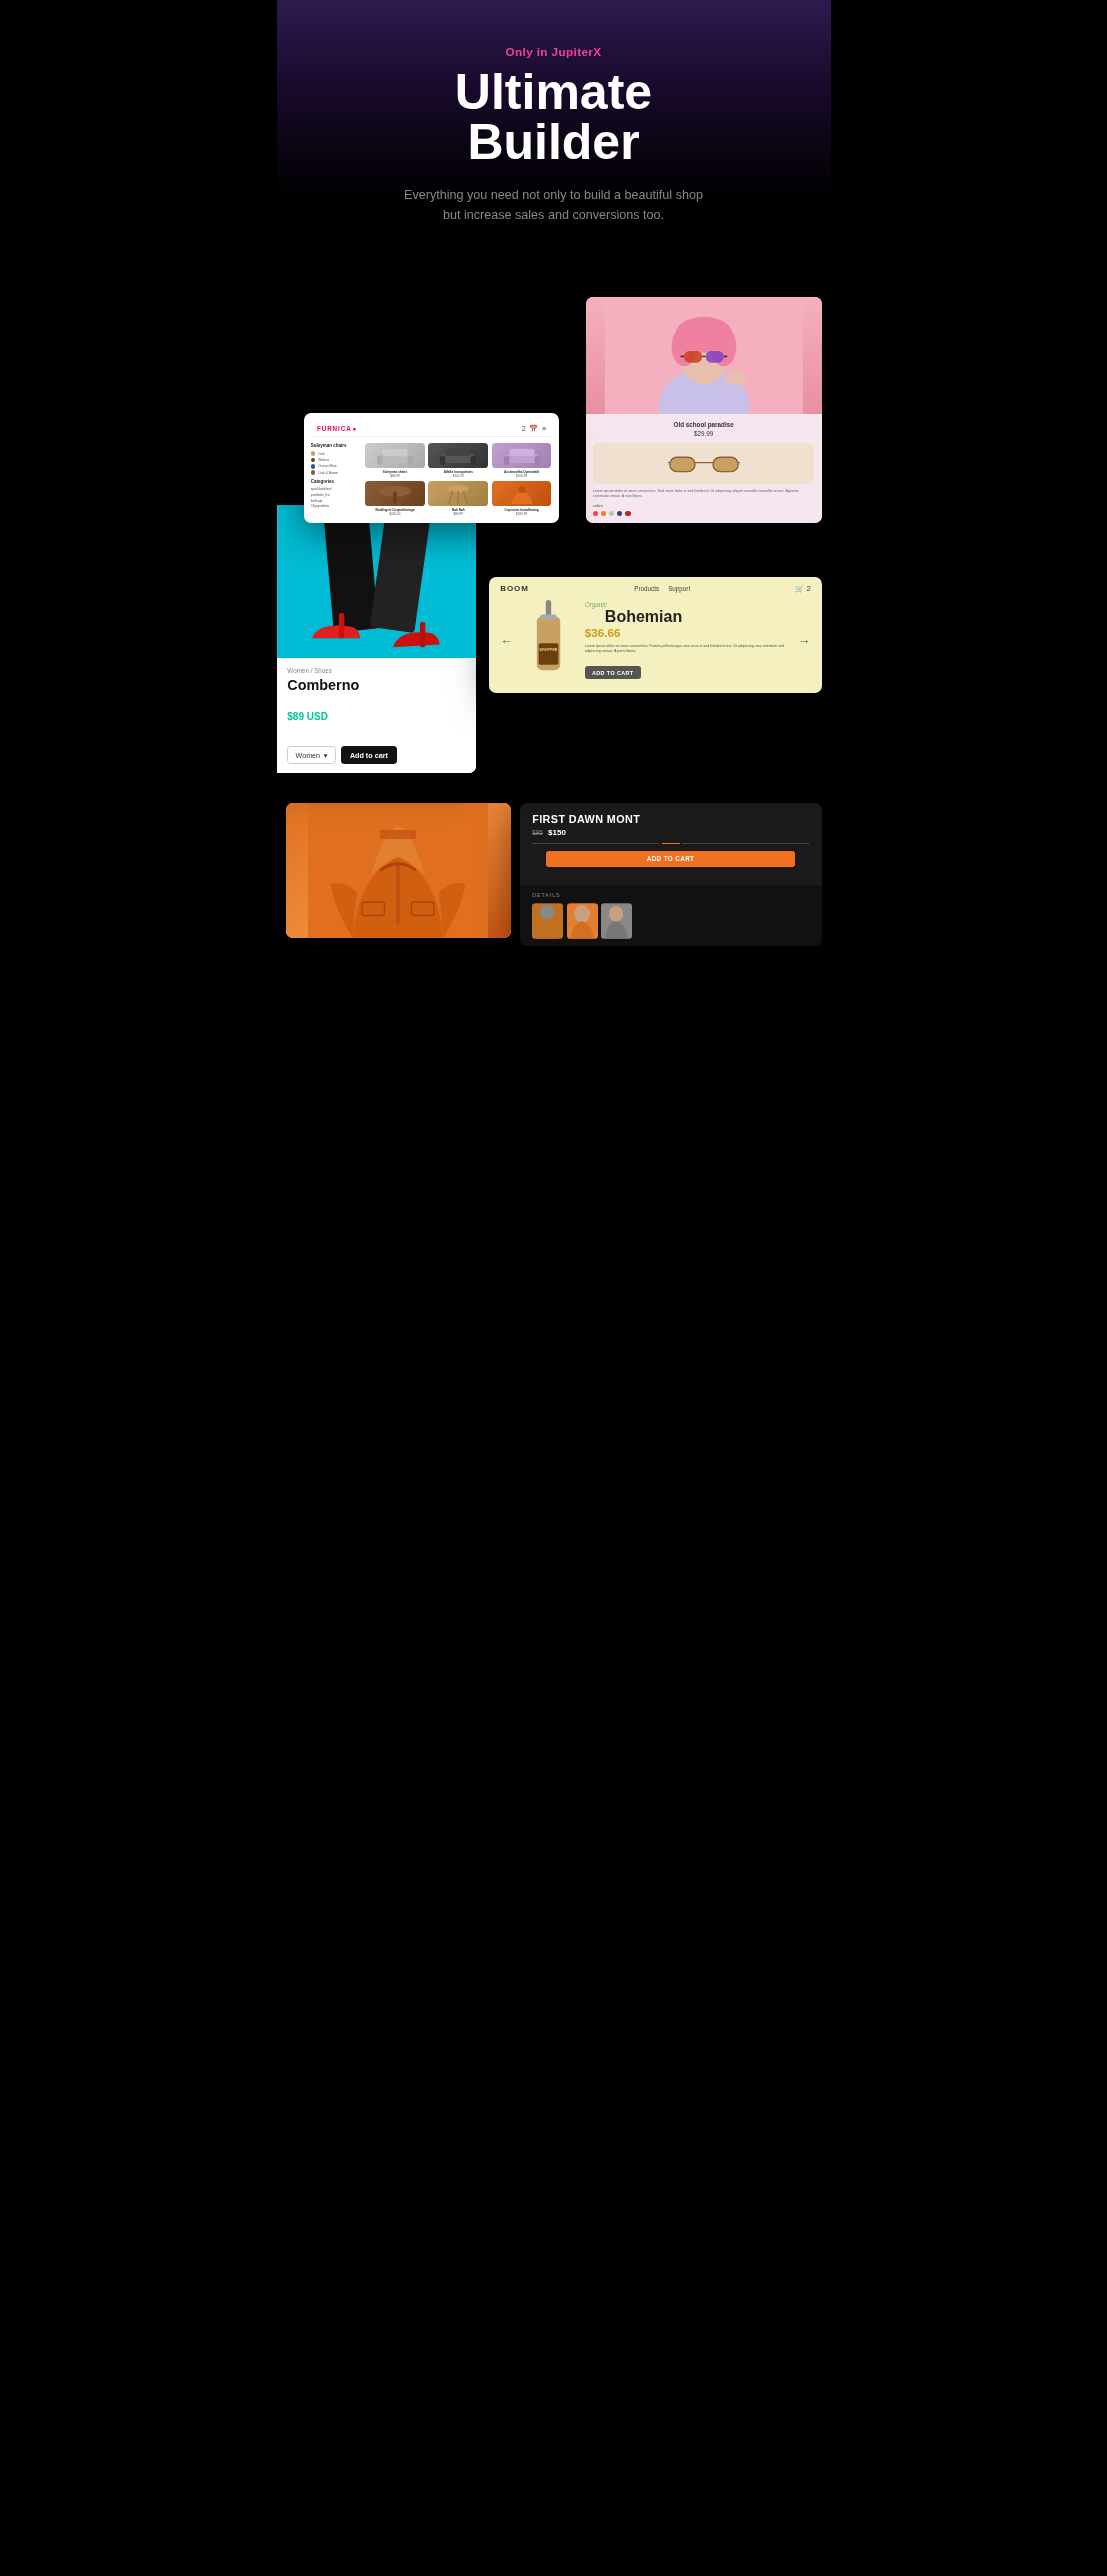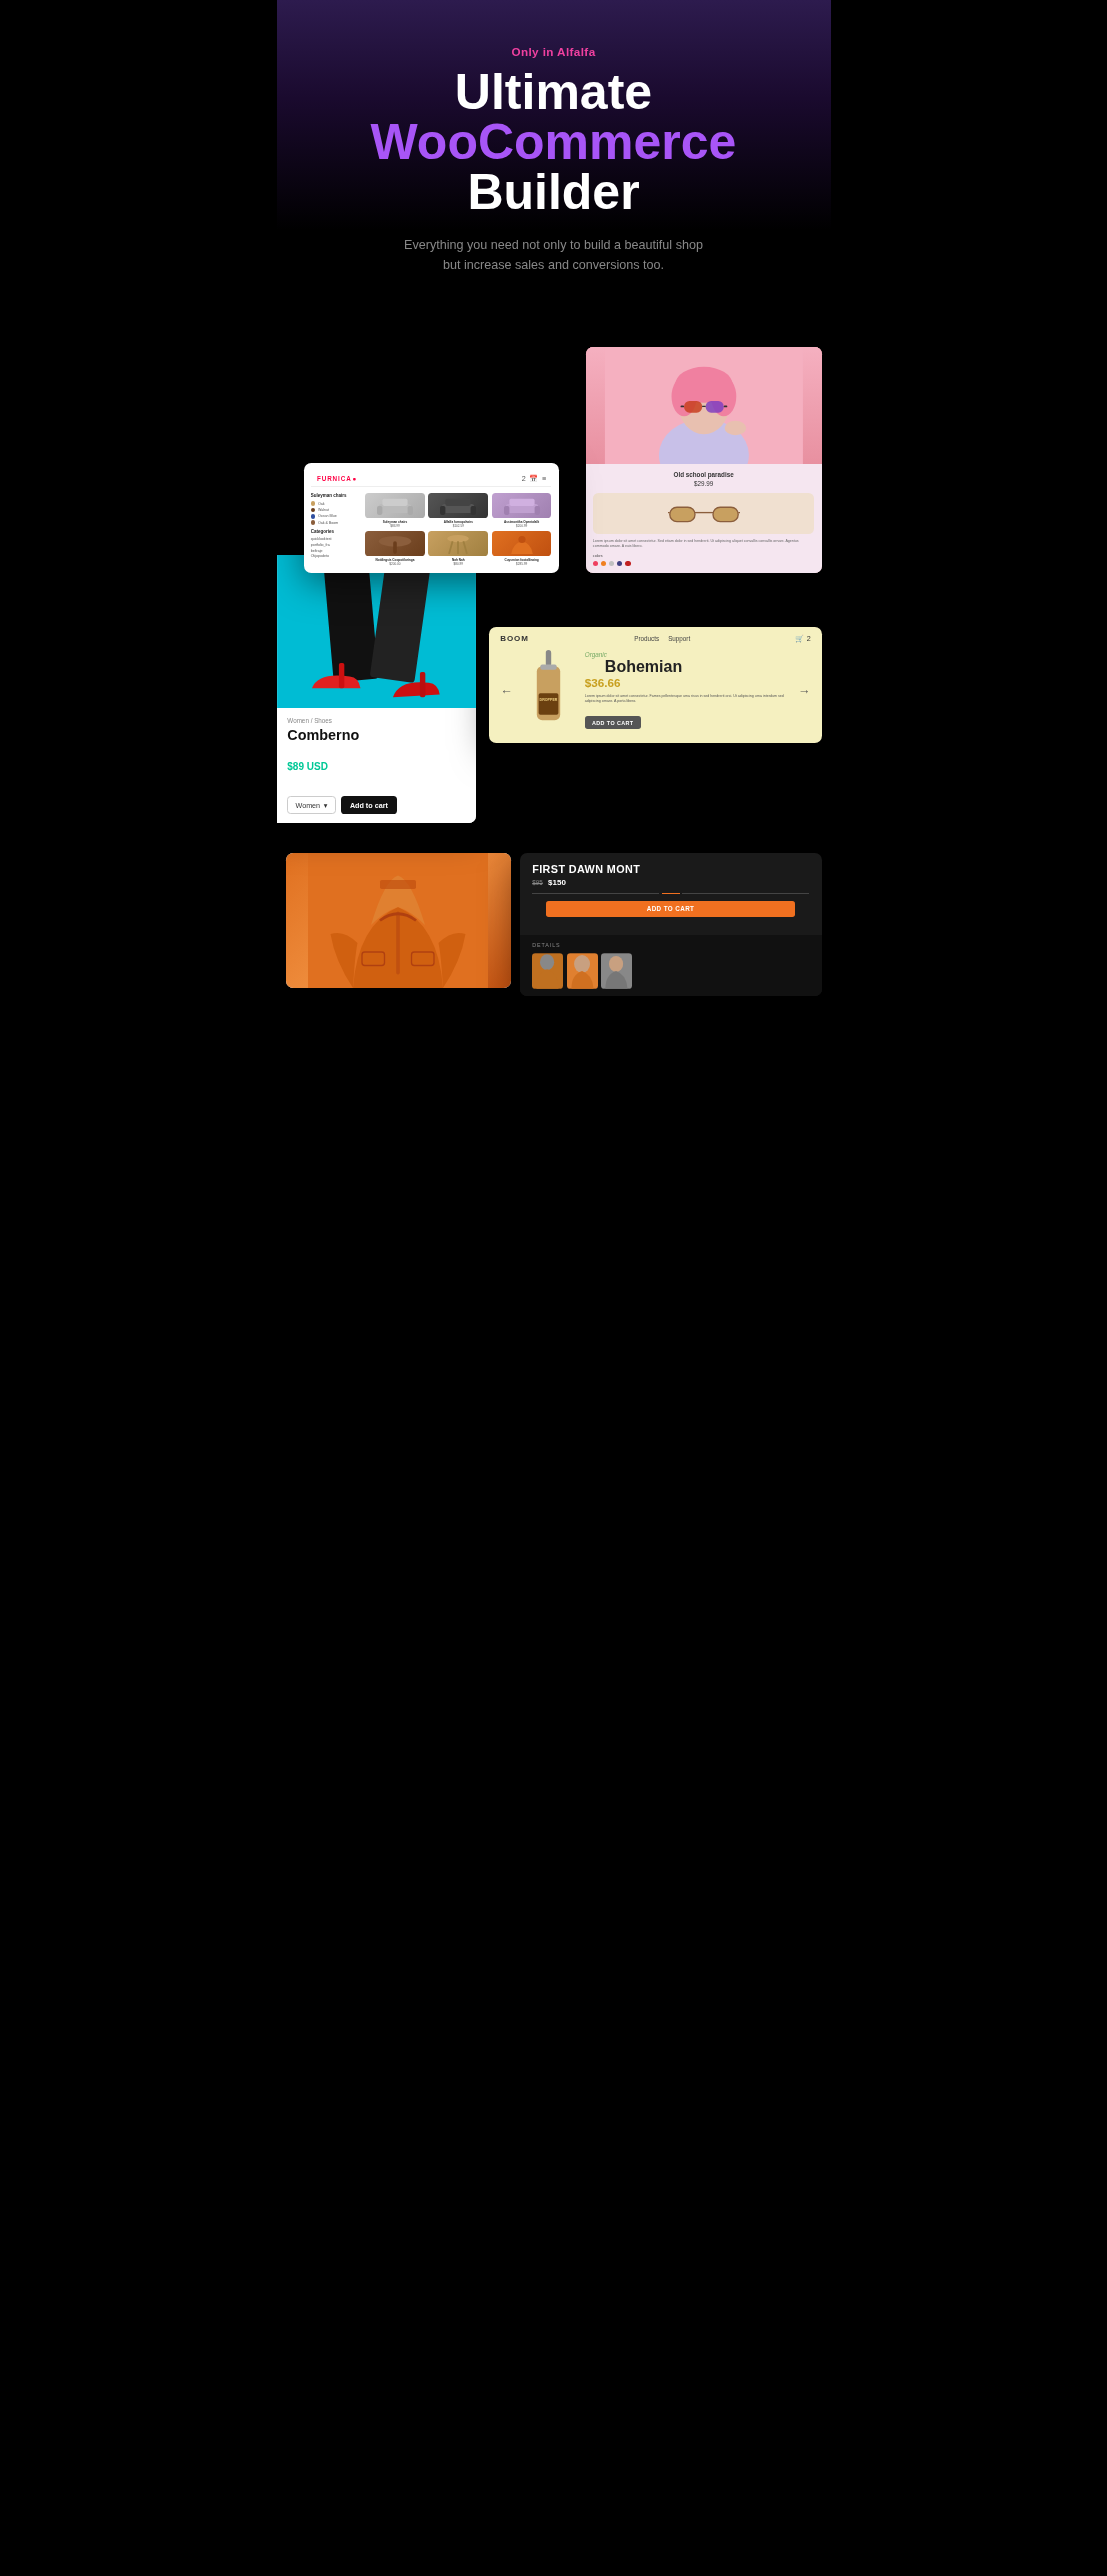--- a/index.html
+++ b/index.html
@@ -552,23 +552,22 @@
     
     .bottom-space {
       height: 36px;
       background: #000;
     }
   </style>
 </head>
 <body>
 
 <div class="hero">
-  <div class="hero-badge">Only in Alfalfa</div>
+  <div class="hero-badge">Only in JupiterX</div>
   <span class="hero-title-line1">Ultimate</span>
-  <span class="hero-title-line2">WooCommerce</span>
   <span class="hero-title-line3">Builder</span>
   <p class="hero-subtitle">Everything you need not only to build a beautiful shop but increase sales and conversions too.</p>
 </div>
 
 <div class="screenshots">
 
   <div class="row1">
 
     <div class="furniture-card">
       <div class="furniture-inner">

